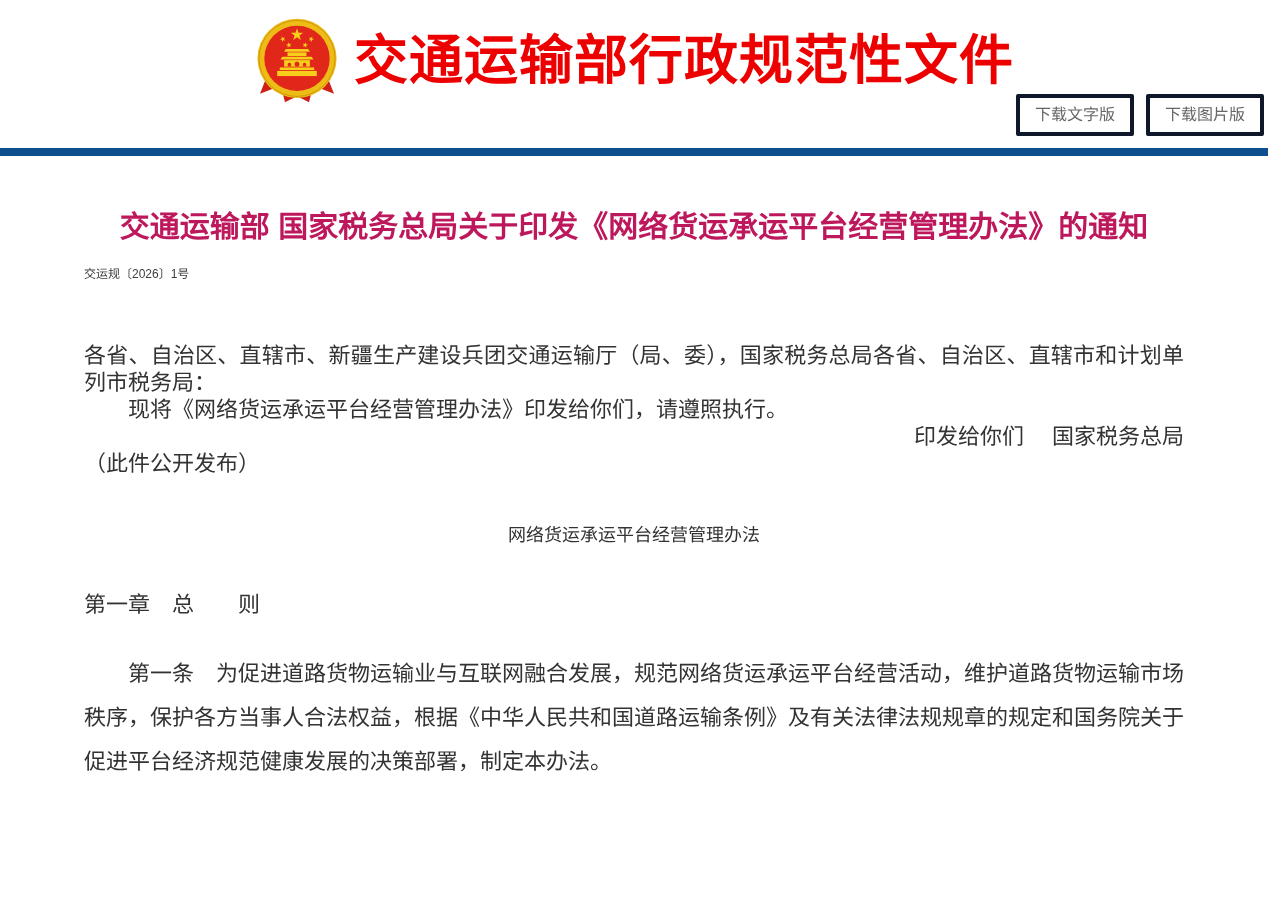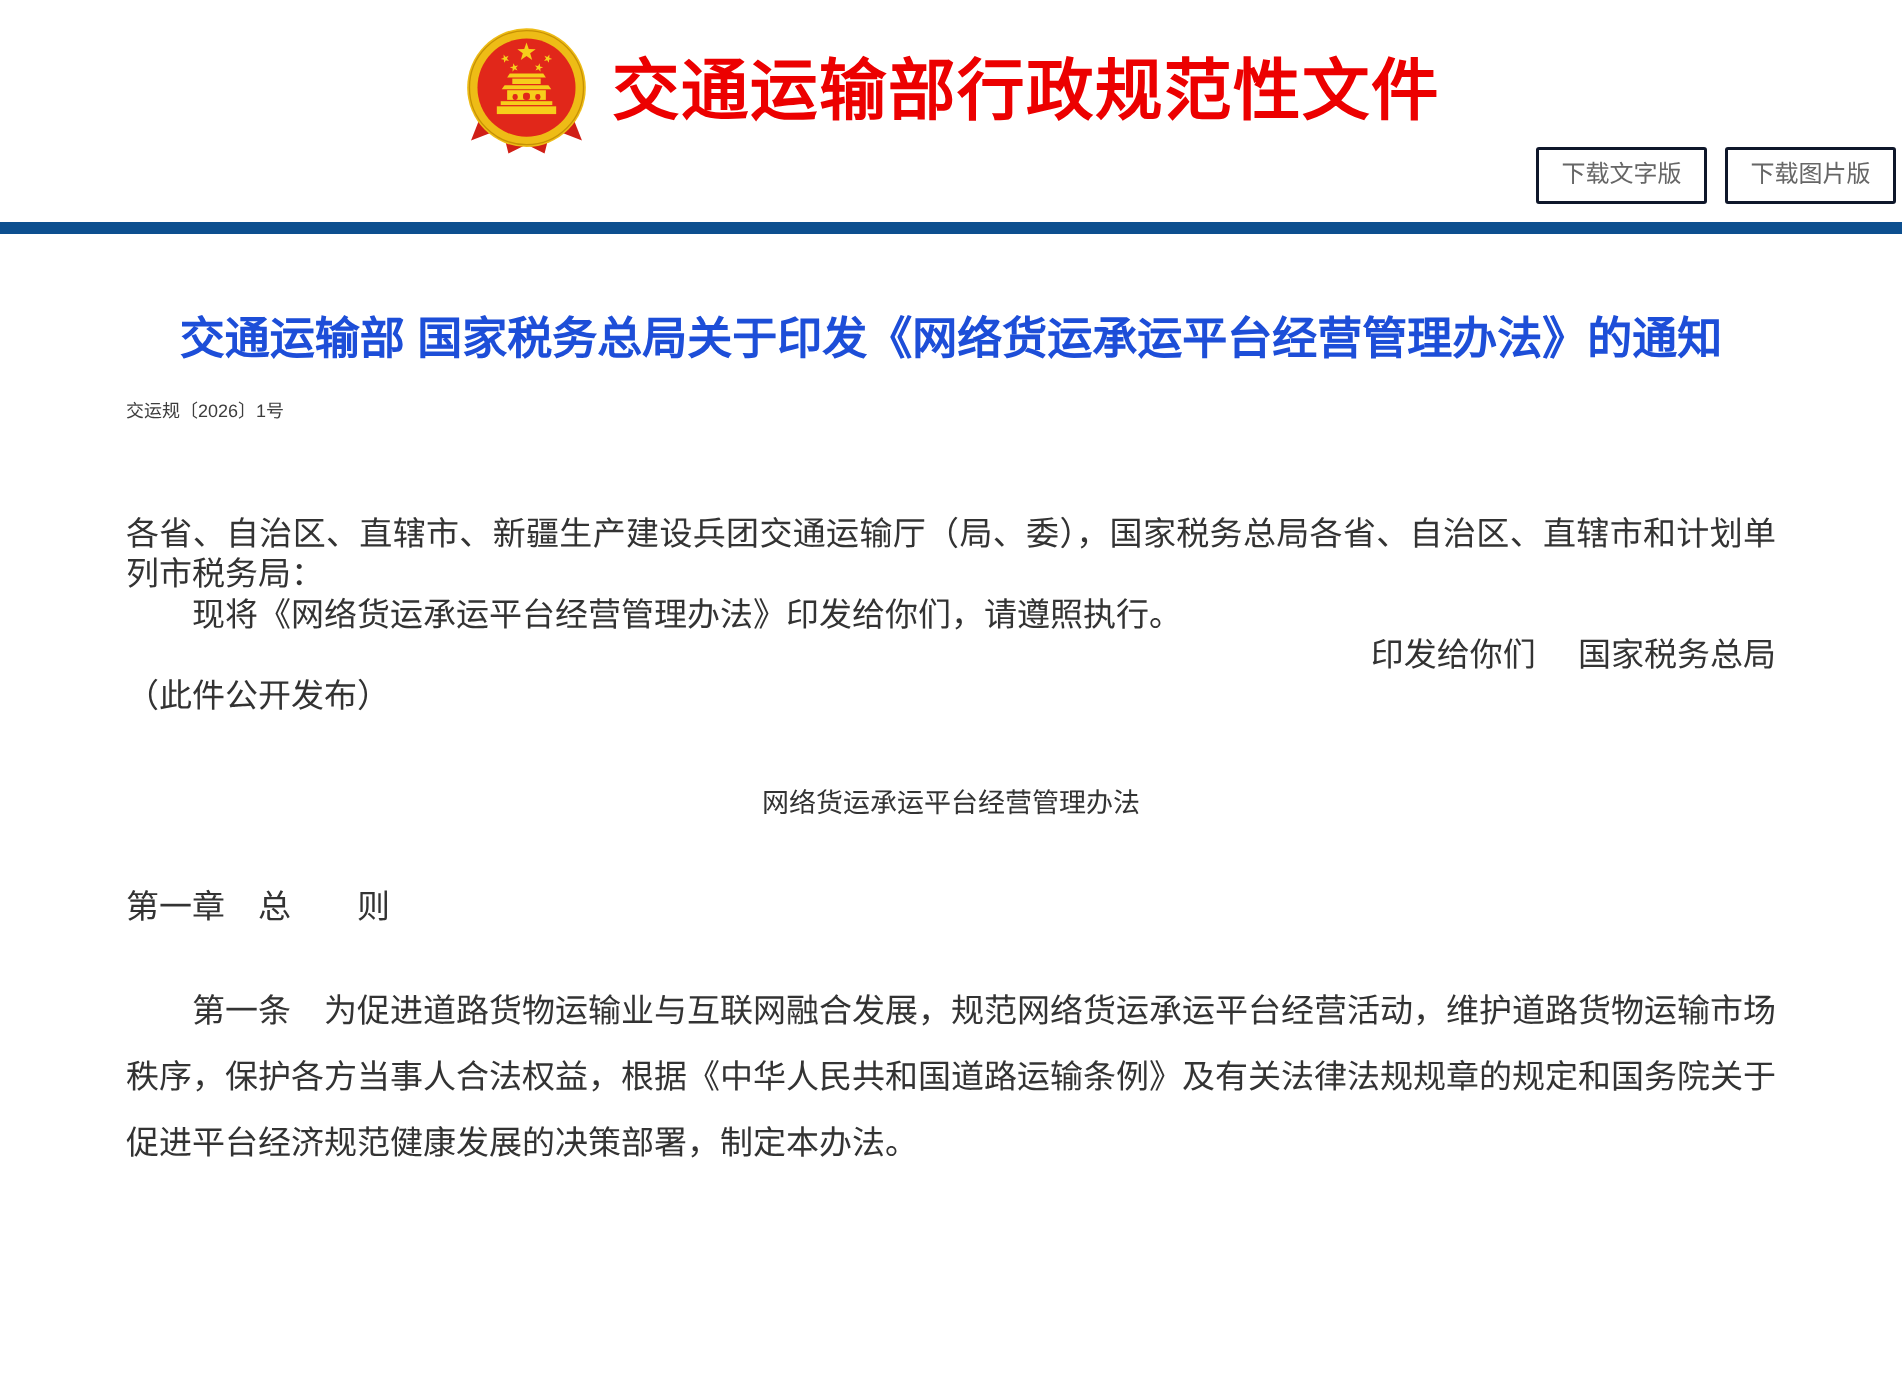--- a/index.html
+++ b/index.html
@@ -20,39 +20,39 @@
 
   
   .site-header{position:relative;height:148px;background:#fff;}
   .masthead{
     display:flex;align-items:center;justify-content:center;
     padding-top:18px;gap:14px;
   }
   .emblem{width:86px;height:86px;flex:0 0 auto;display:block;}
   .site-title{
     font-family:"DejaVu Serif","Liberation Serif",serif;
-    font-size:45px;font-weight:700;color:var(--masthead-red);
+    font-size:54px;font-weight:700;color:var(--masthead-red);
     letter-spacing:1px;white-space:nowrap;line-height:1.1;
   }
   .header-buttons{
     position:absolute;right:4px;bottom:12px;
     display:flex;gap:12px;
   }
   .dl-btn{
-    display:inline-block;background:#fff;border:2px solid #0f172a;border-radius:2px;
+    display:inline-block;background:#fff;border:4px solid #0f172a;border-radius:2px;
     color:#666;font-size:16px;line-height:1;padding:9px 15px;cursor:pointer;
     font-family:"Liberation Sans","DejaVu Sans",sans-serif;white-space:nowrap;
   }
   .divider{height:8px;background:var(--divider-blue);width:100%;}
 
   
   .doc{padding:0 84px;font-size:22px;color:var(--body-text);}
   .doc-title{
     margin-top:50px;text-align:center;
-    font-size:30px;font-weight:700;color:#1d4ed8;line-height:1.4;
+    font-size:30px;font-weight:700;color:#be185d;line-height:1.4;
   }
   .doc-number{
     margin-top:14px;font-size:12px;color:#3d3d3d;line-height:24px;
   }
   .notice-body{margin-top:56px;line-height:27px;text-align:justify;}
   .forward{text-indent:2em;}
   .signers,.issue-date{text-align:right;}
   .measures-title{margin-top:43px;text-align:center;font-weight:400;font-size:18px;}
   .chapter-heading{margin-top:40px;font-weight:400;font-size:22px;}
   .article{margin-top:34px;line-height:44px;text-indent:2em;text-align:justify;}

